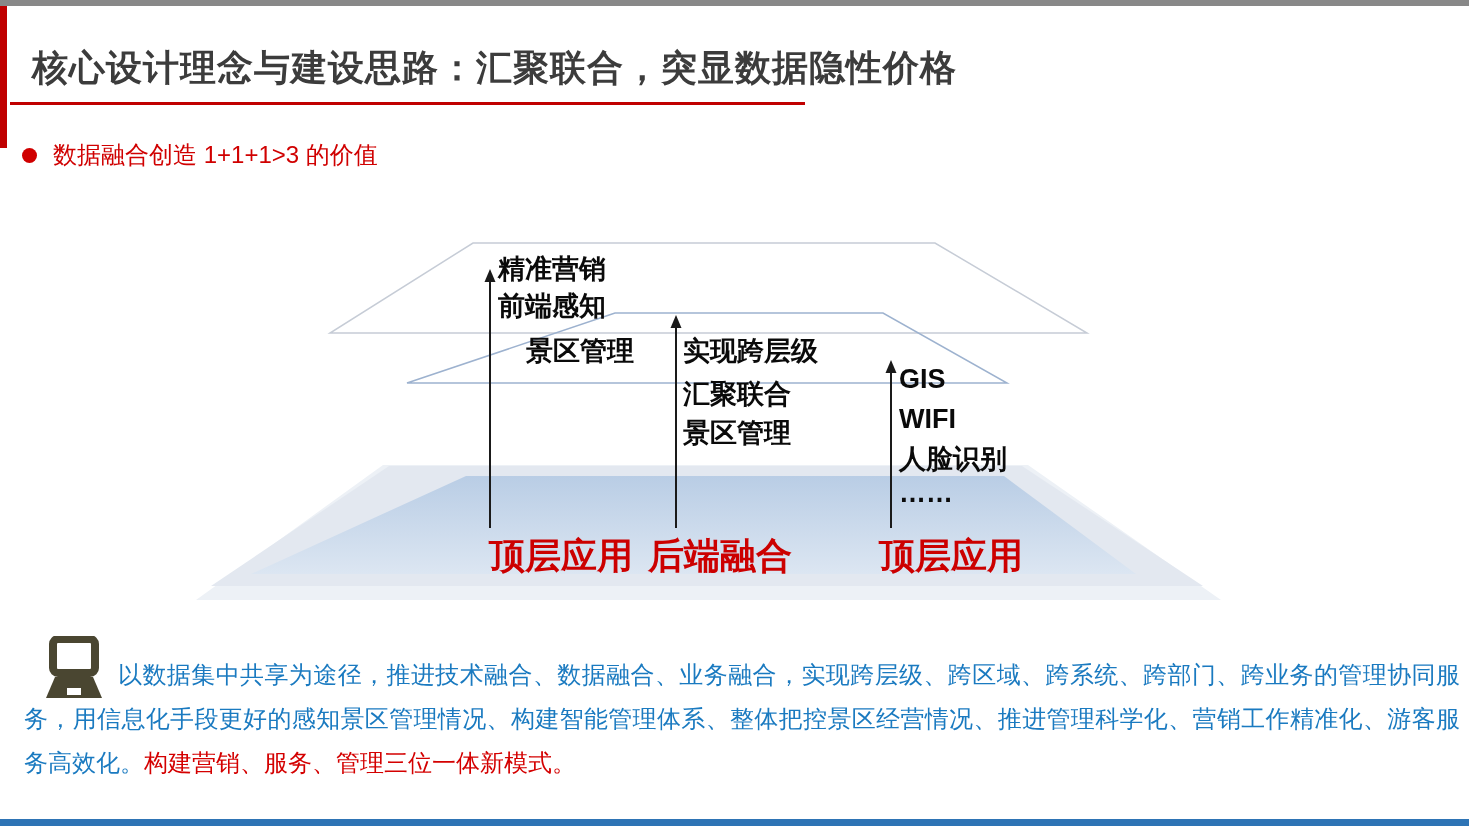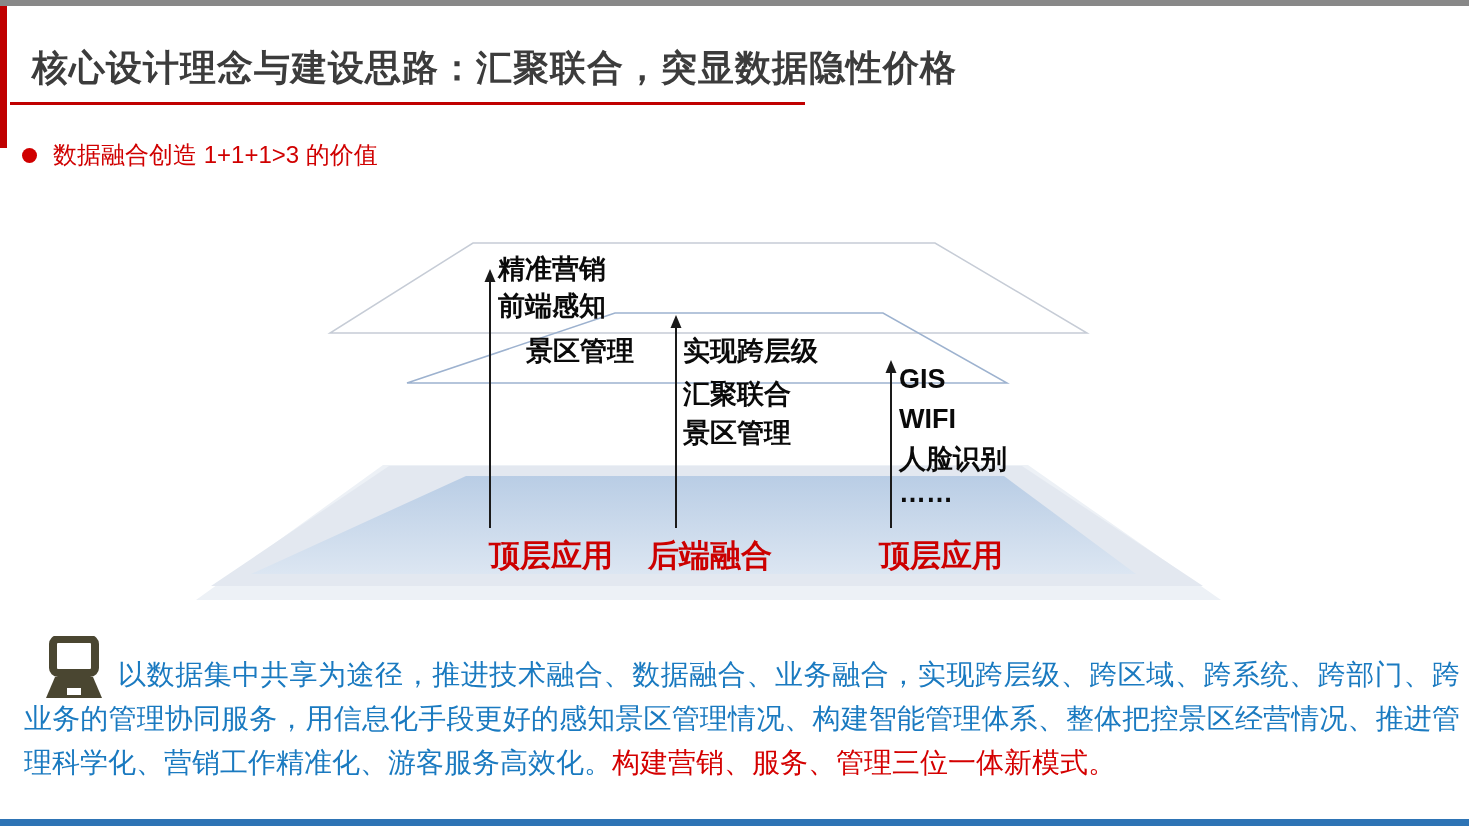--- a/index.html
+++ b/index.html
@@ -51,29 +51,29 @@
     position:absolute;left:0;top:0;width:1469px;height:826px;
     pointer-events:none;
   }
   .diag-item{
     position:absolute;
     font-size:27px;font-weight:bold;color:#0a0a0a;
     white-space:nowrap;line-height:27px;
   }
   .col-label{
     position:absolute;top:533px;
-    font-size:31px;font-weight:bold;color:var(--label-red);
+    font-size:36px;font-weight:bold;color:var(--label-red);
     white-space:nowrap;line-height:34px;
   }
   .laptop{
     position:absolute;left:42px;top:630px;width:64px;height:66px;
   }
   .footer-par{
     position:absolute;left:24px;top:647px;width:1436px;
-    font-size:28px;line-height:44px;
+    font-size:24px;line-height:44px;
     text-align:justify;text-indent:94px;
   }
   .footer-blue{color:var(--body-blue);}
   .footer-red{color:#D40000;}
   .bottom-bar{
     position:absolute;left:0;bottom:0;width:1469px;height:13px;
     background:var(--bottom-bar-blue);
   }
 </style>
 </head>

